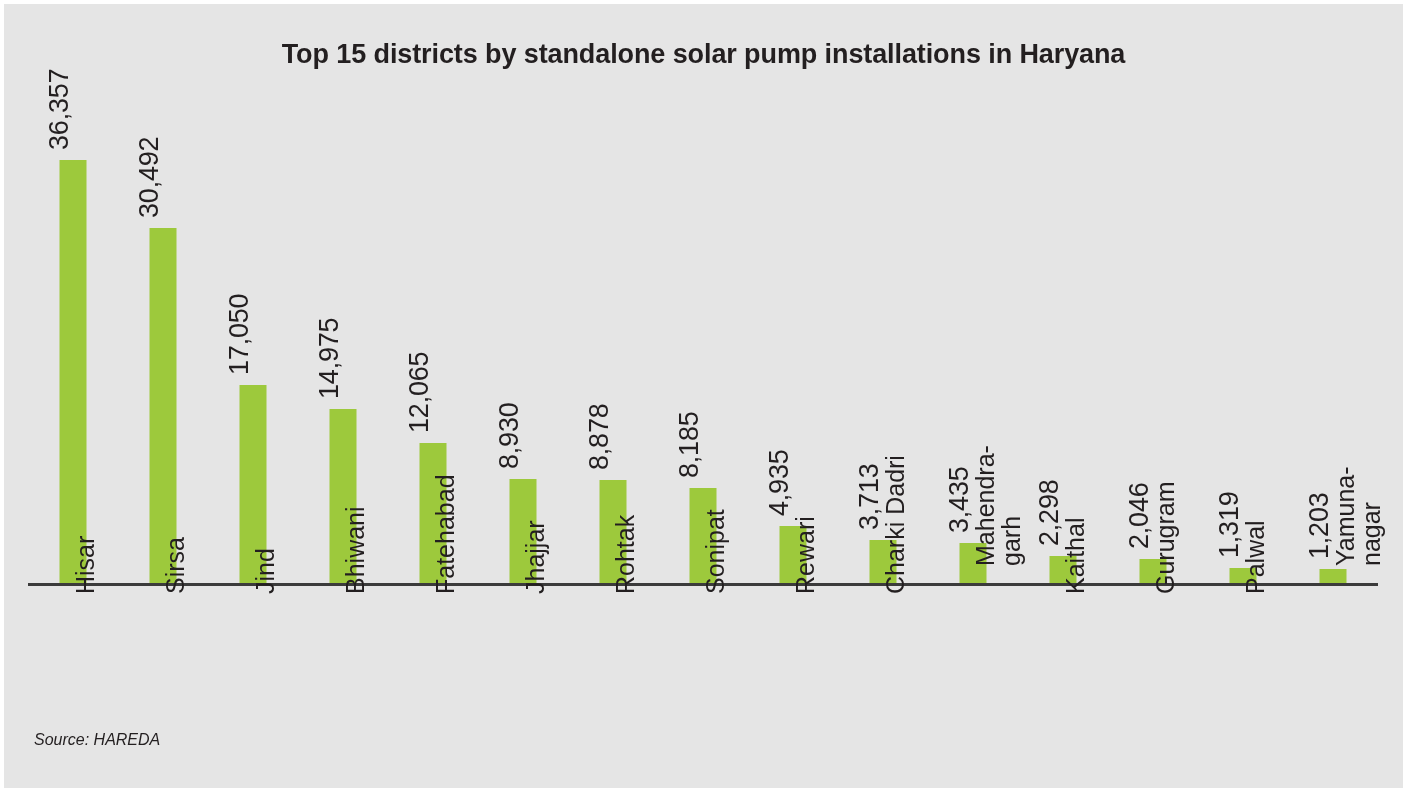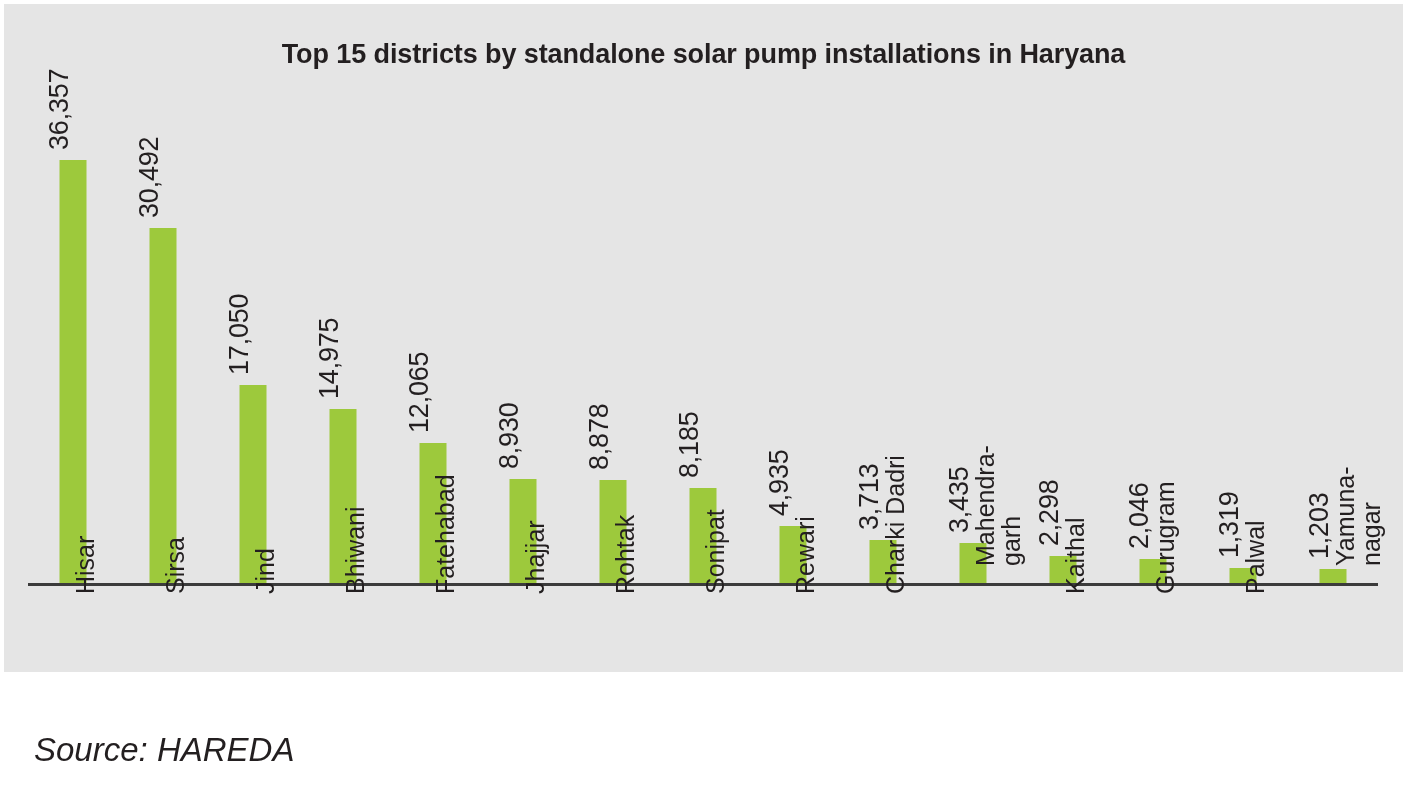--- a/index.html
+++ b/index.html
@@ -19,21 +19,21 @@
     width: 1407px;
     height: 792px;
     background: #ffffff;
     box-sizing: border-box;
   }
   #plate {
     position: absolute;
     left: 4px;
     top: 4px;
     width: 1399px;
-    height: 668px;
+    height: 784px;
     background: #e5e5e5;
     box-sizing: border-box;
   }
 
   
   #chart-title {
     position: absolute;
     left: 0;
     top: 36px;
     width: 1399px;
@@ -135,21 +135,21 @@
   }
   .cat-inner > span.two-line {
     white-space: pre;
   }
 
   
   #source-note {
     position: absolute;
     left: 30px;
     top: 727px;
-    font-size: 33px;
+    font-size: 16px;
     font-style: italic;
     color: #231f20;
     white-space: nowrap;
   }
 </style>
 </head>
 <body>
 
 <div id="figure">
   <div id="plate" style="background: rgb(229, 229, 229);">

